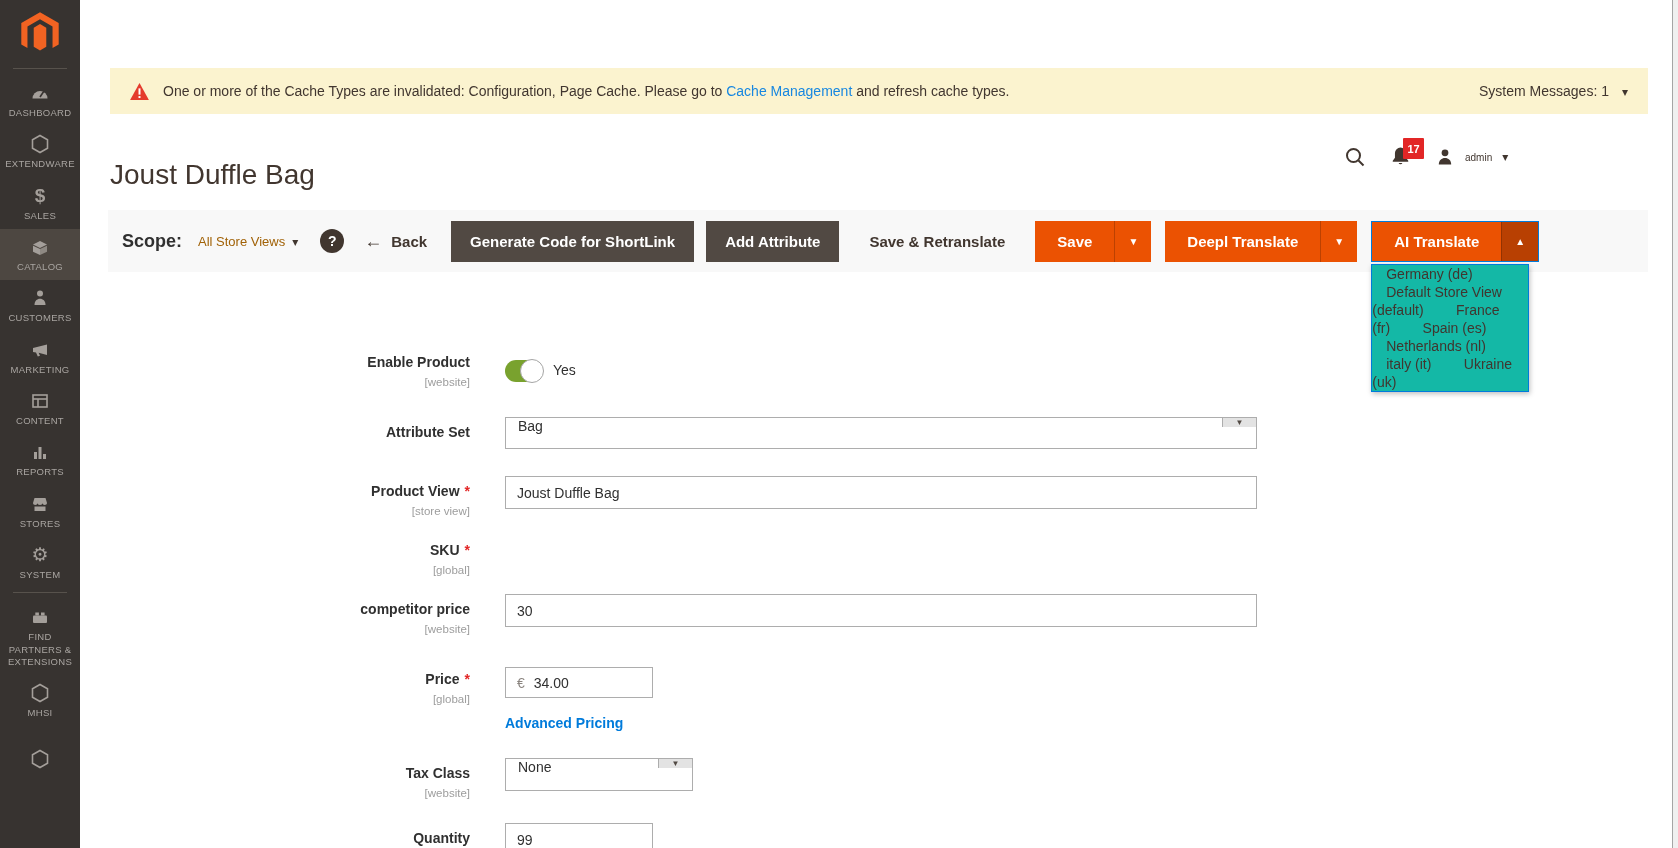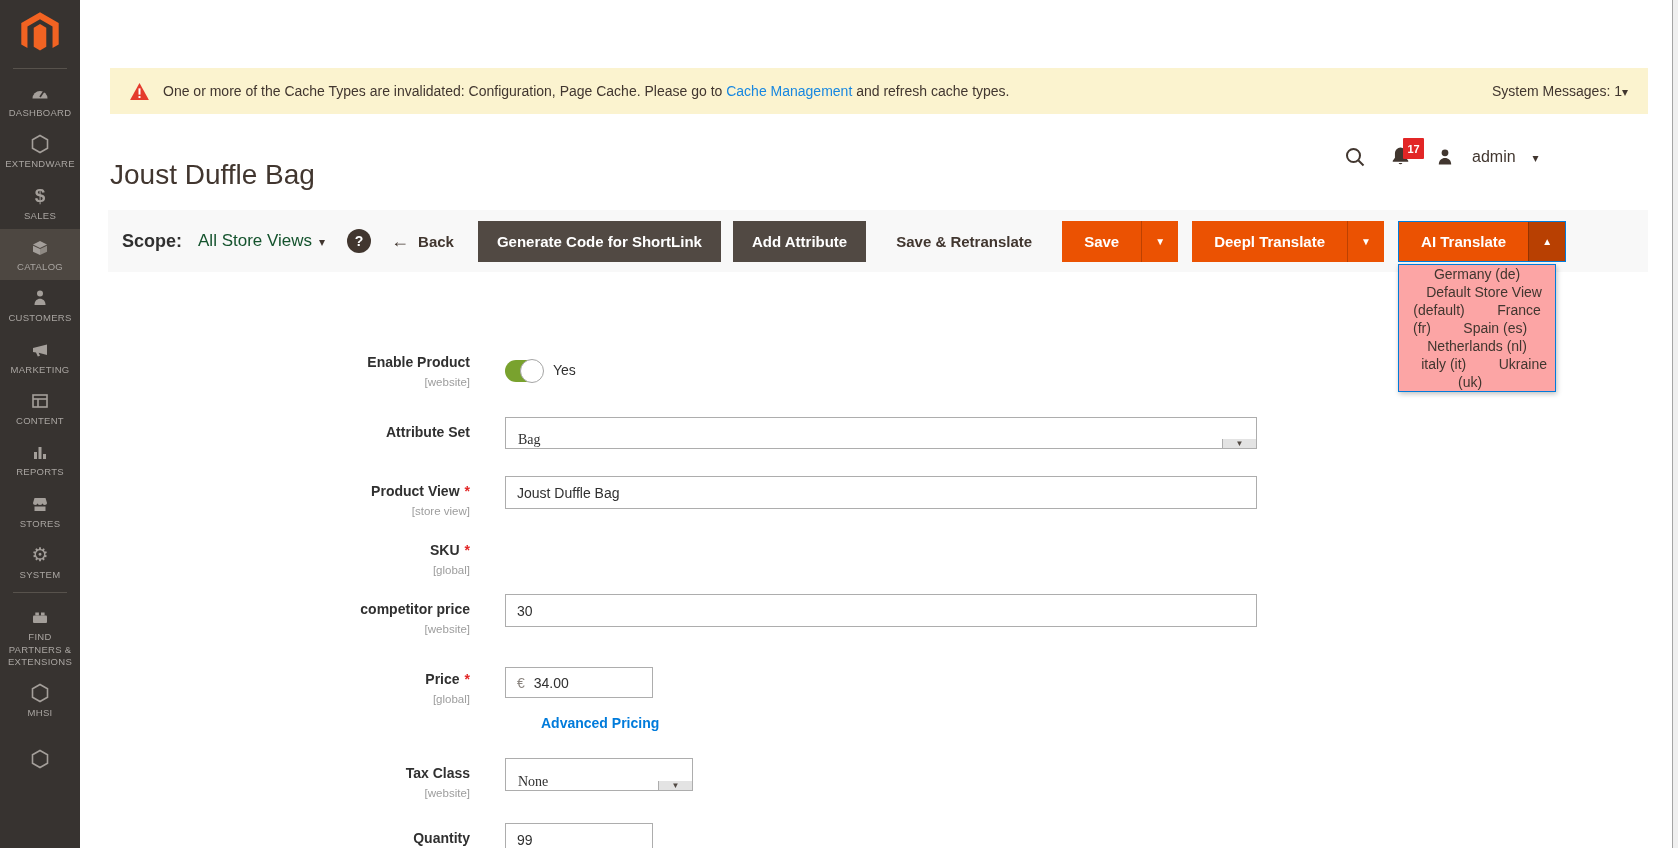--- a/index.html
+++ b/index.html
@@ -19,74 +19,74 @@
   .side-icon svg .fill { fill:#a49f9a; stroke:none; }
   .side-partial { margin-top:14px; }
 
   
   .banner { position:absolute; left:110px; width:1538px; background:#fcf6d6; display:flex; align-items:center;
             padding:0 20px; font-size:14px; color:#41362f; }
   .banner1 { top:5px; height:38px; background:#fdf8de; }
   .banner2 { top:68px; height:46px; background:#fbf3cf; }
   .warn-ico { margin-right:14px; flex:0 0 auto; display:flex; }
   .link-blue { color:#1787e0; cursor:pointer; }
-  .sysmsg { margin-left:auto; display:flex; align-items:flex-start; gap:0; cursor:pointer; }
+  .sysmsg { margin-left:auto; display:flex; align-items:flex-start; gap:13px; cursor:pointer; }
   .caret-down::after { content:"▾"; font-size:12px; color:#41362f; }
   .caret-down-sm::after { content:"▼"; font-size:8px; color:#514943; }
 
   
   .page-title { position:absolute; left:110px; top:140px; font-size:28px; font-weight:400; color:#41362f; }
   .header-icons { position:absolute; left:1344px; top:141px; height:32px; display:flex; align-items:center; gap:24px; z-index:5; }
   .hicon { position:relative; display:flex; align-items:center; cursor:pointer; }
   .badge { position:absolute; top:-8px; right:-13px; min-width:21px; height:21px; padding:0 4px; background:#e22626;
            border-radius:1px; color:#fff; font-size:11px; font-weight:700; display:flex; align-items:center; justify-content:center; }
-  .admin-chip { display:flex; align-items:center; gap:17px; cursor:pointer; font-size:16px; color:#41362f; }
+  .admin-chip { display:flex; align-items:center; gap:10px; cursor:pointer; font-size:10px; color:#41362f; }
 
   
   .toolbar { position:absolute; left:108px; top:210px; width:1540px; height:62px; background:#f8f8f8;
              display:flex; align-items:center; padding:0 14px; z-index:20; }
   .scope-label { font-size:18px; font-weight:700; color:#303030; }
-  .scope-value { margin-left:16px; display:flex; align-items:center; gap:7px; font-size:17px; color:#14532d; cursor:pointer; }
+  .scope-value { margin-left:16px; display:flex; align-items:center; gap:7px; font-size:13px; color:#a16207; cursor:pointer; }
   .help-circle { margin-left:22px; width:24px; height:24px; border-radius:50%; background:#41362f; color:#fff;
                  font-size:14px; font-weight:700; display:flex; align-items:center; justify-content:center; cursor:pointer; }
   .back-btn { margin-left:20px; display:flex; align-items:center; gap:9px; font-size:15px; font-weight:700; color:#41362f; cursor:pointer; }
   .back-arrow { font-size:18px; font-weight:400; }
   .btn { height:41px; display:inline-flex; align-items:center; justify-content:center;
          font-family:"Liberation Sans",sans-serif; font-weight:700; font-size:15px; border:0; cursor:pointer; white-space:nowrap; }
   .btn-dark { background:#514943; color:#fff; padding:0 19px; margin-left:24px; }
   .btn-dark2 { margin-left:12px; }
   .btn-text { background:transparent; color:#41362f; padding:0 16px; margin-left:14px; }
   .split { position:relative; display:inline-flex; height:41px; margin-left:14px; }
   .split .main { background:#eb5202; color:#fff; padding:0 22px; display:flex; align-items:center; font-weight:700; font-size:15px; cursor:pointer; }
   .split .arrow { background:#eb5202; width:37px; border-left:1px solid rgba(0,0,0,.2); color:#fff;
                   display:flex; align-items:center; justify-content:center; cursor:pointer; }
   .split .arrow::after { content:"▼"; font-size:10px; }
   .split.open { border:1px solid #007bdb; }
   .split.open .arrow { background:#b84002; }
   .split.open .arrow::after { content:"▲"; font-size:10px; }
-  .dropdown { position:absolute; top:calc(100% + 3px); left:-1px; width:158px; background:#fca5a5;
-              border:1px solid #007bdb; box-shadow:1px 2px 5px rgba(0,0,0,.25); z-index:50;text-align:center; }
+  .dropdown { position:absolute; top:calc(100% + 3px); left:-1px; width:158px; background:#14b8a6;
+              border:1px solid #007bdb; box-shadow:1px 2px 5px rgba(0,0,0,.25); z-index:50; }
   .dropdown .dd-item { padding:9px 14px; font-size:14px; line-height:18px; color:#41362f; cursor:pointer; }
 
   
   .flabel { position:absolute; left:130px; width:340px; text-align:right; font-size:14px; font-weight:700; color:#303030; line-height:17px; }
   .flabel .scope-note { font-size:11.5px; color:#9d9d9d; font-weight:400; margin-top:3px; }
   .req::after { content:"*"; color:#e22626; margin-left:5px; font-weight:700; }
   .tinput { position:absolute; left:505px; height:33px; width:752px; border:1px solid #adadad; background:#fff;
             font-family:"Liberation Sans",sans-serif; font-size:14px; color:#303030; padding:0 11px; }
-  .fselect { position:absolute; left:505px; height:32px; border:1px solid #adadad; background:#fff; display:flex; align-items:flex-end; cursor:pointer;font-family:Liberation Serif, serif; }
+  .fselect { position:absolute; left:505px; height:32px; border:1px solid #adadad; background:#fff; display:flex; align-items:flex-start; cursor:pointer; }
   .sel-text { flex:1; display:flex; align-items:center; padding:0 12px; font-size:14px; color:#303030; }
   .sel-arrow { width:34px; background:#e3e3e3; border-left:1px solid #adadad; display:flex; align-items:center; justify-content:center; }
   .toggle { position:absolute; left:505px; top:360px; width:38px; height:22px; background:#79a22e; border-radius:11px; cursor:pointer; }
   .toggle .knob { position:absolute; right:-1px; top:-1px; width:24px; height:24px; border-radius:50%; background:#fff; border:1px solid #a5a5a5; }
   .toggle-text { position:absolute; left:553px; top:362px; font-size:14px; color:#303030; }
   .price-box { position:absolute; left:505px; top:667px; width:148px; height:31px; border:1px solid #adadad; background:#fff;
                display:flex; align-items:center; padding:0 11px; font-size:14px; }
   .price-box .cur { color:#8a847f; margin-right:9px; }
-  .adv-link { position:absolute; left:505px; top:715px; font-size:14px; font-weight:700; color:#007bdb; cursor:pointer;margin-left:36px; }
+  .adv-link { position:absolute; left:505px; top:715px; font-size:14px; font-weight:700; color:#007bdb; cursor:pointer; }
 
   
   .scroll-edge { position:absolute; right:0; top:0; width:6px; height:100%; background:#f0f0f0; border-left:1px solid #a5a5a5; }
 </style>
 </head>
 <body>
 
 <div class="page">
 
   <nav class="sidebar">

